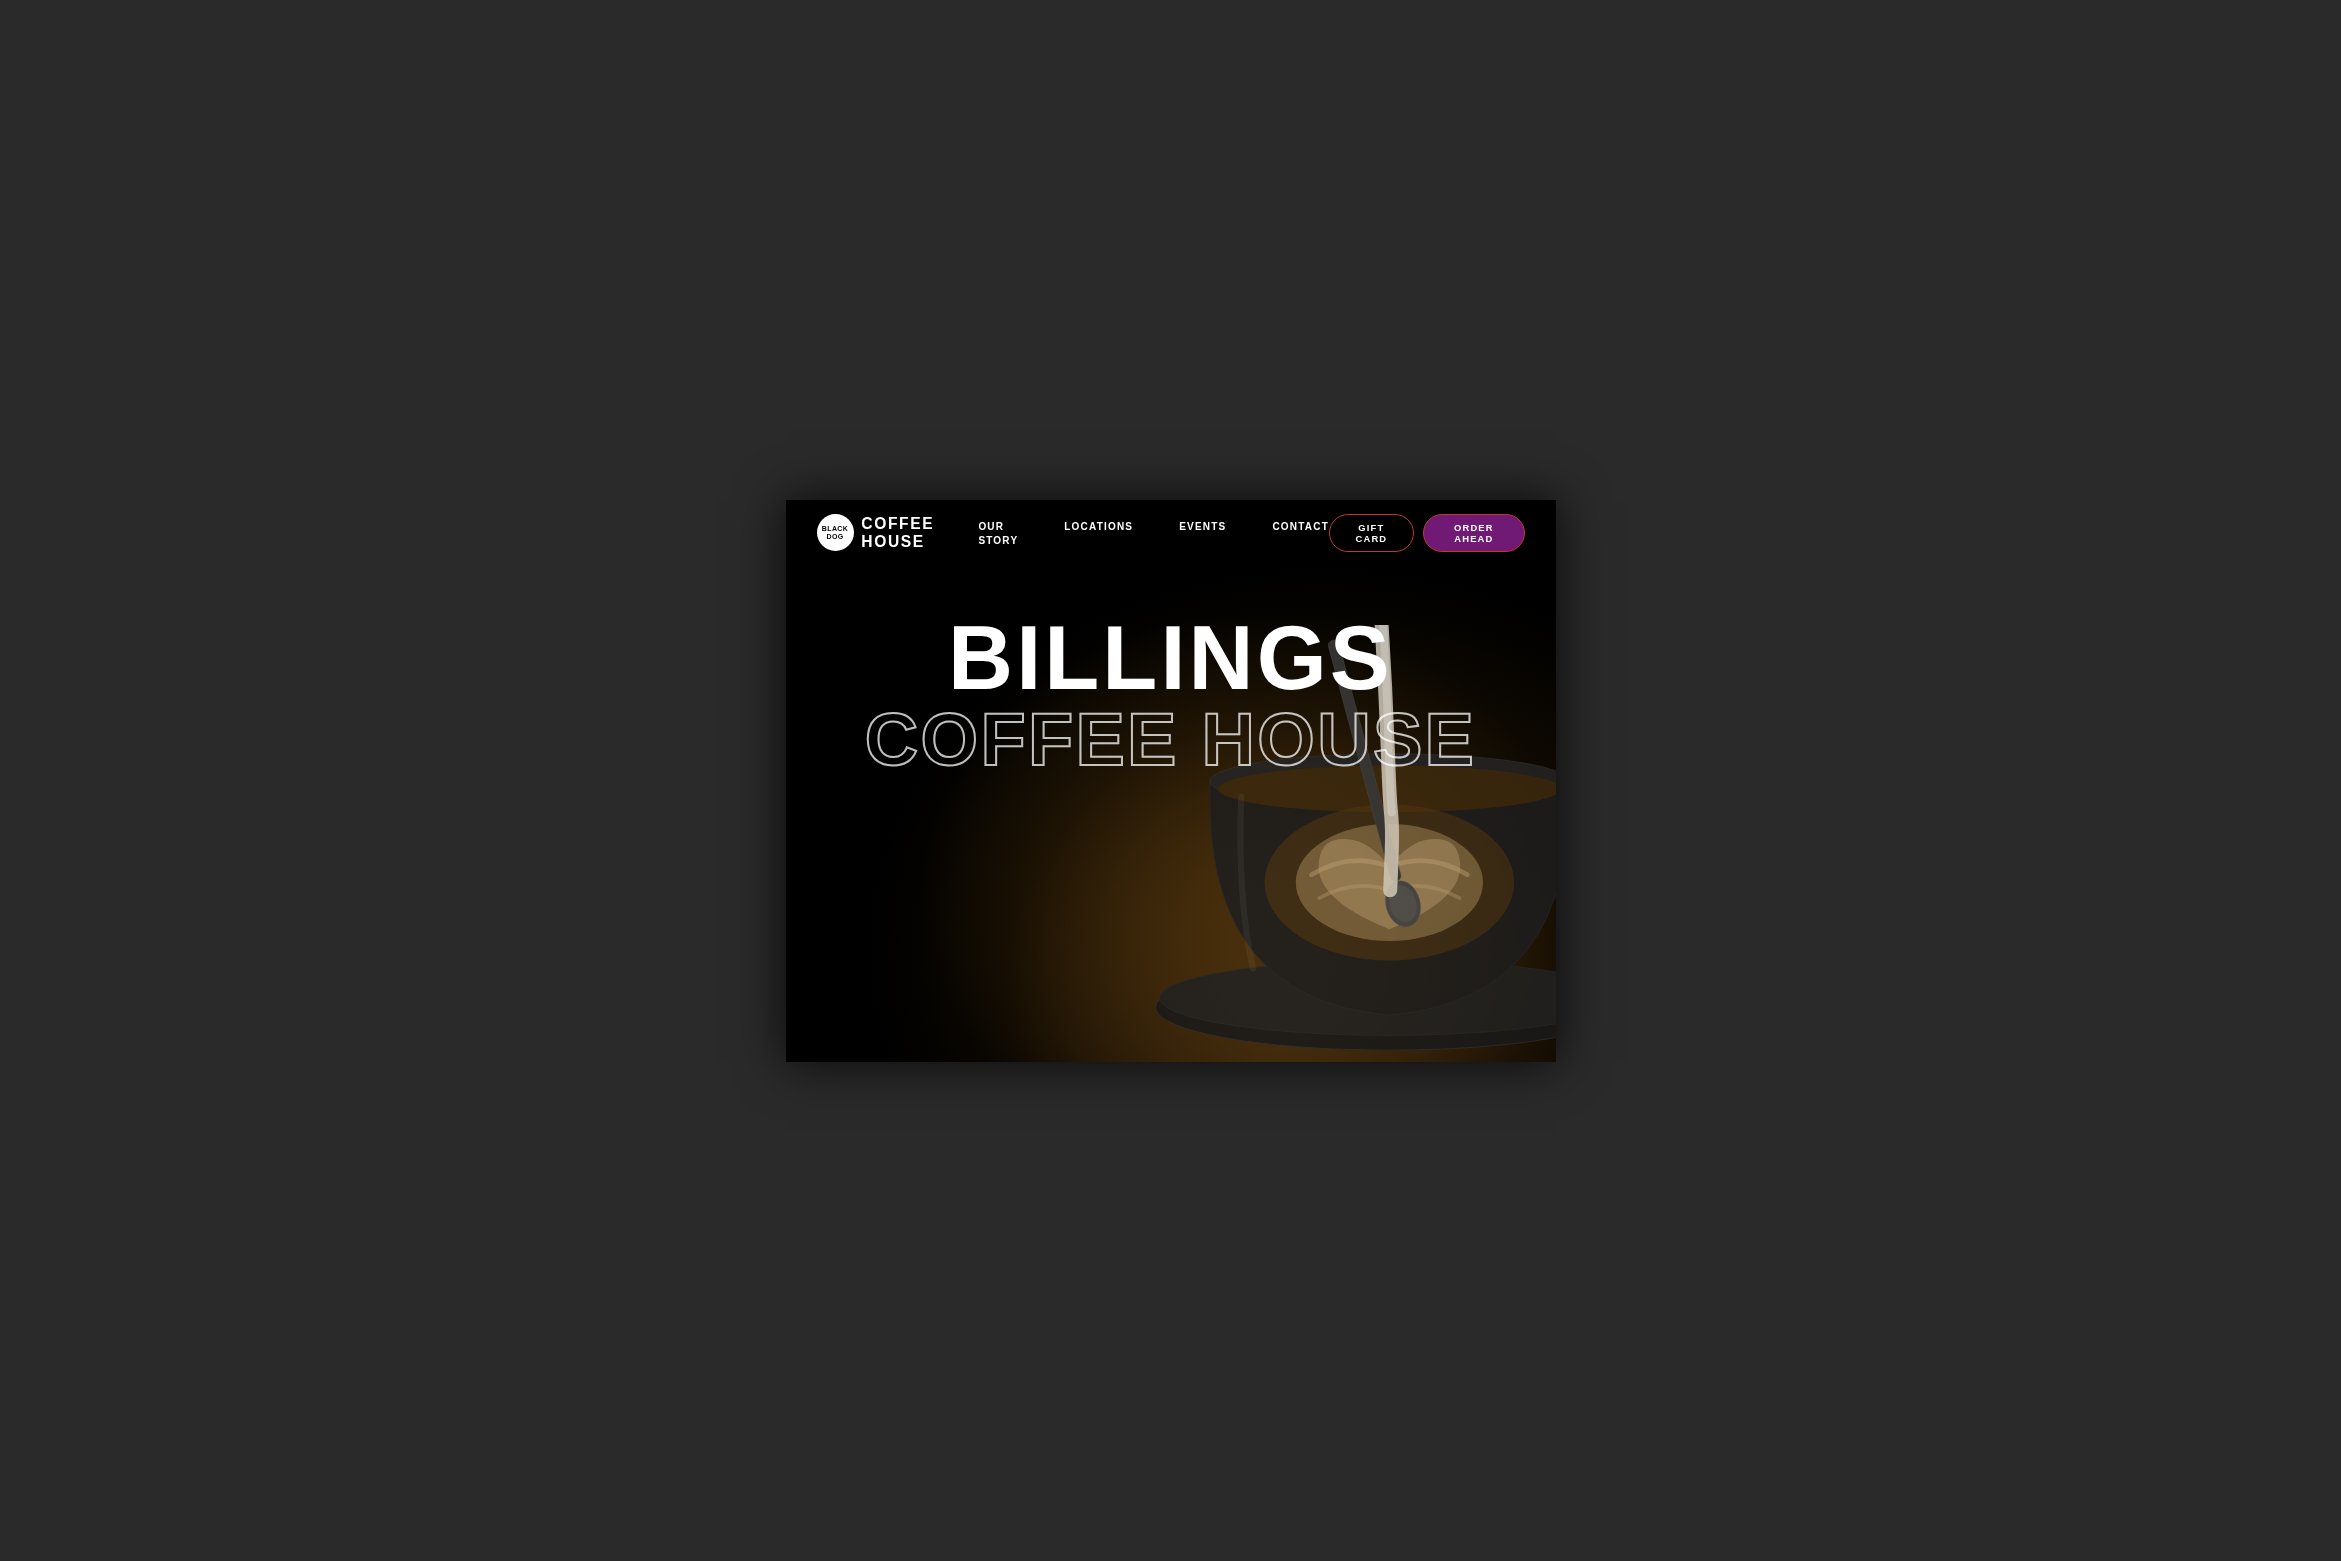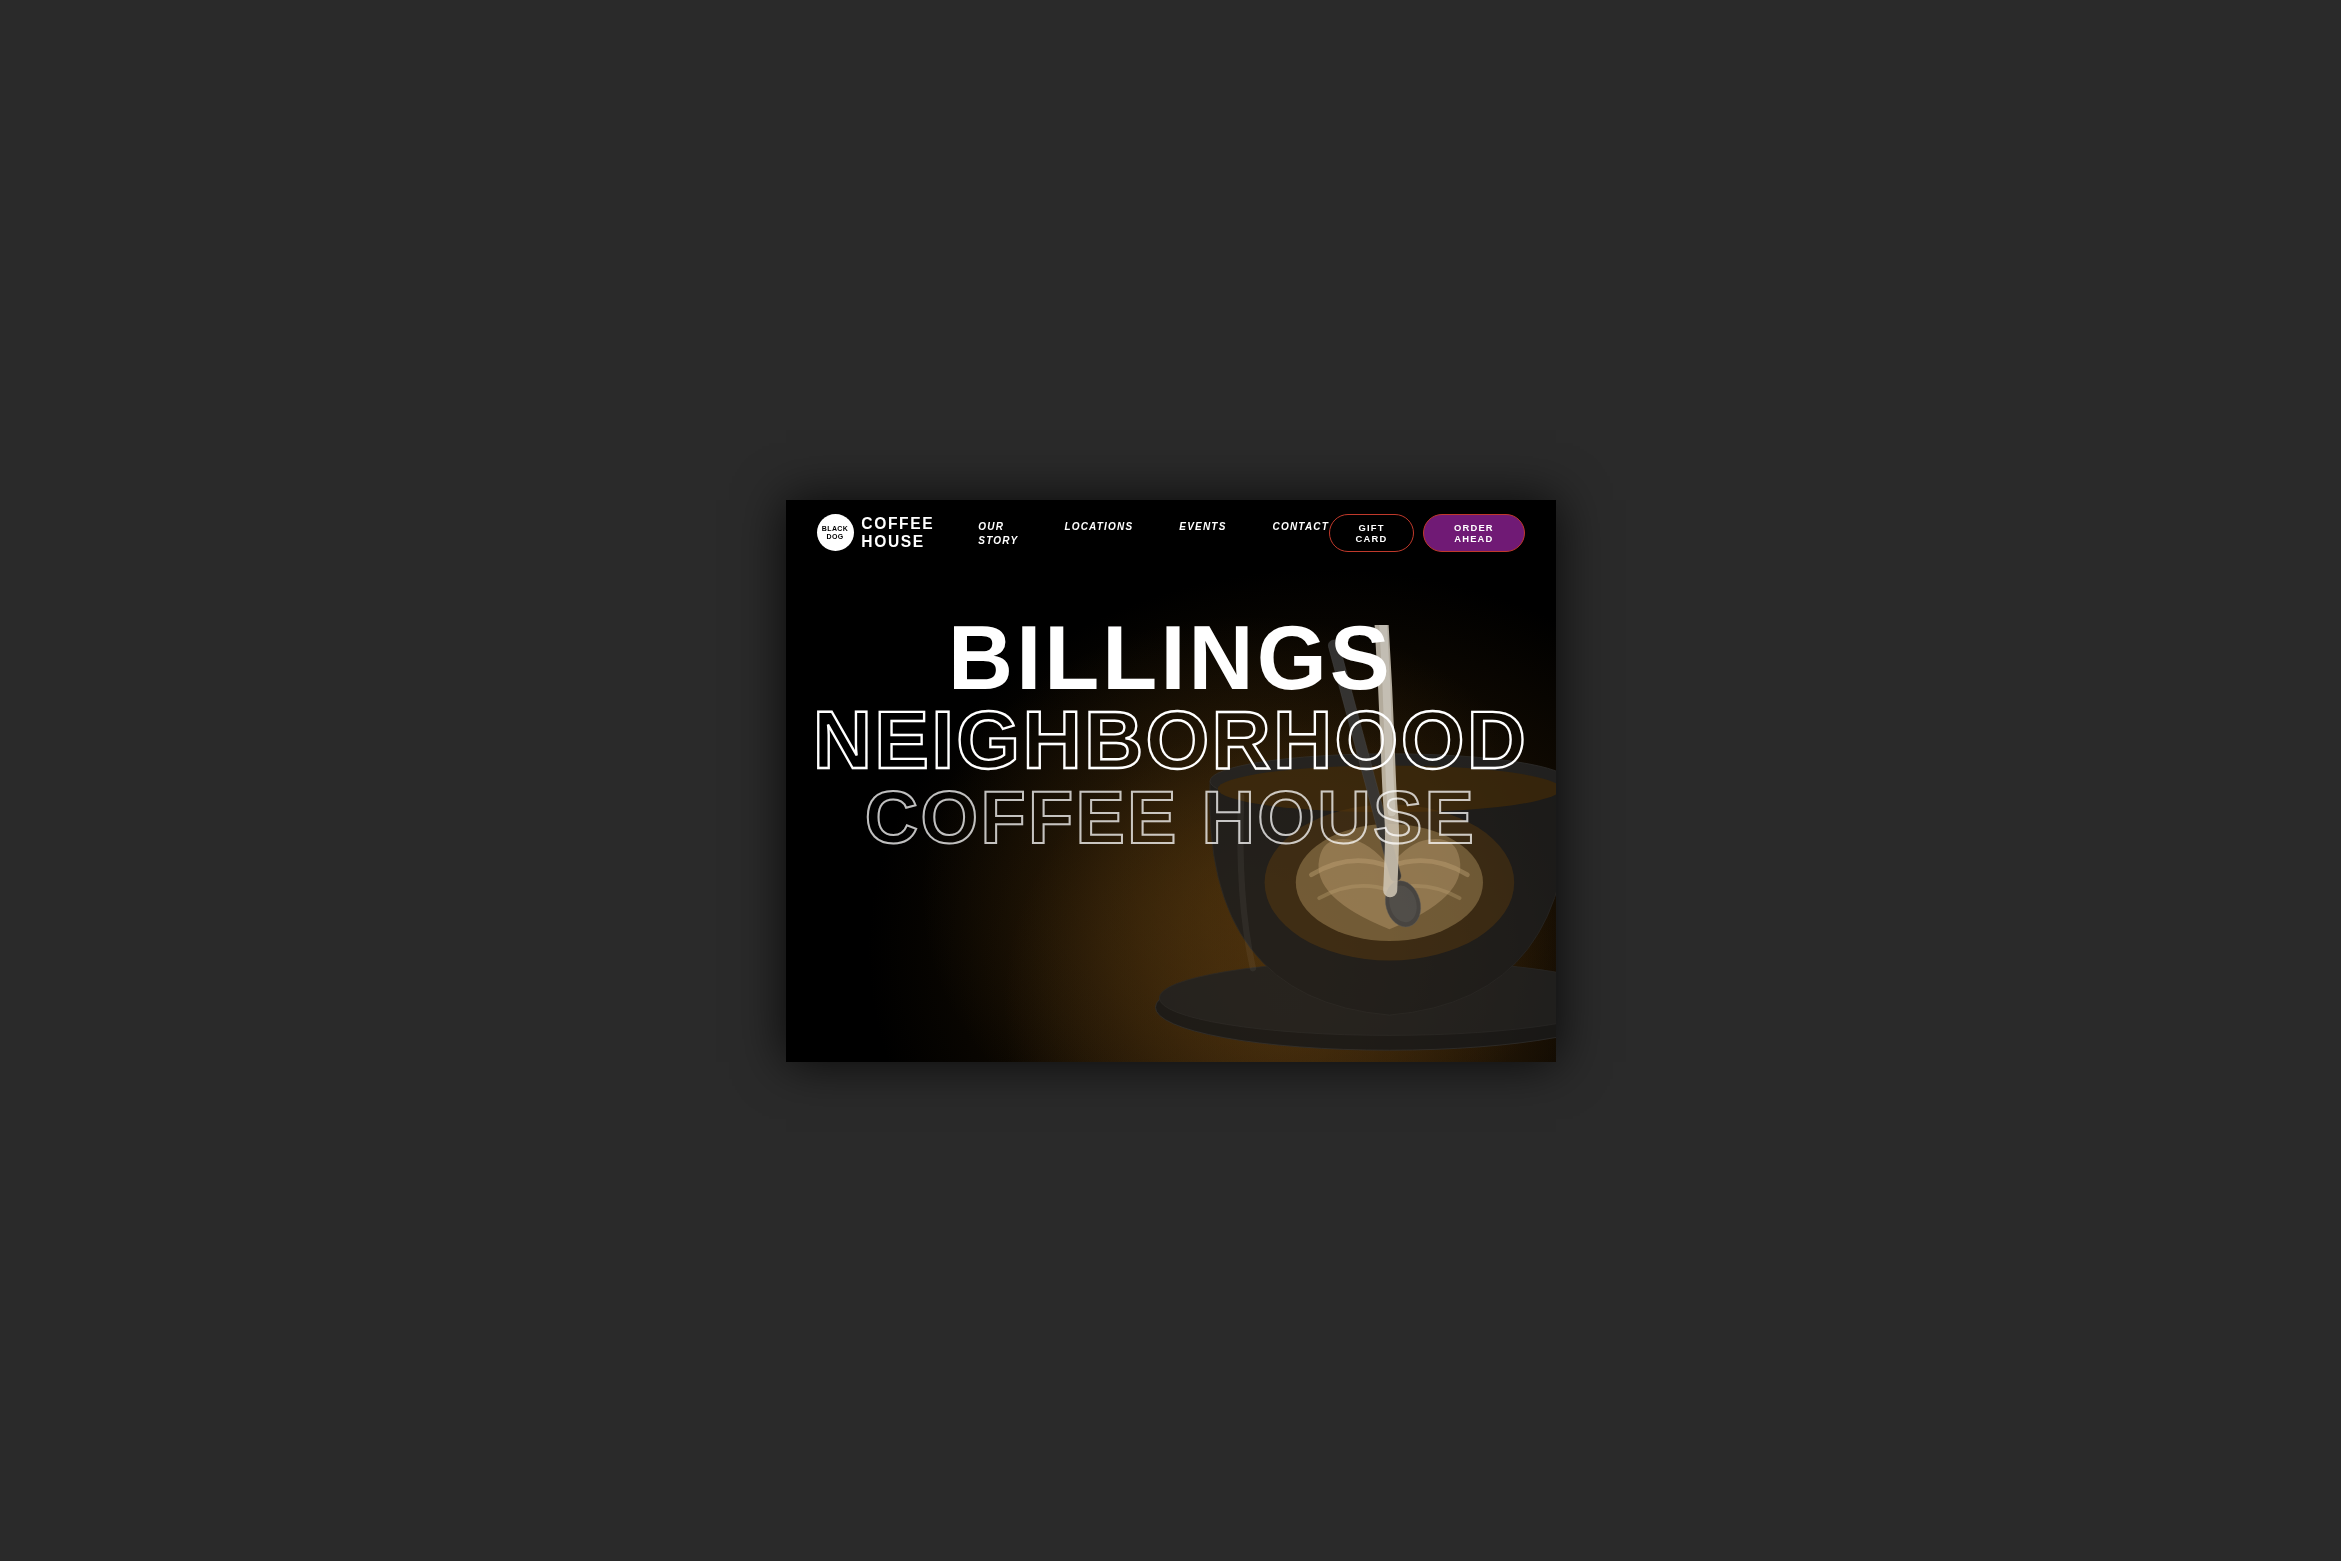--- a/index.html
+++ b/index.html
@@ -107,21 +107,20 @@
       font-weight: 700;
       color: #fff;
       letter-spacing: 1.6px;
       text-transform: uppercase;
     }
 
     .nav-links {
       display: flex;
       gap: 46px;
       list-style: none;
-      font-style: italic;
     }
 
     .nav-links a {
       color: #fff;
       text-decoration: none;
       font-size: 10px;
       font-weight: 600;
       letter-spacing: 1.2px;
       text-transform: uppercase;
     }
@@ -272,18 +271,17 @@
 
     <div class="nav-actions">
       <button class="btn-gift-card">GIFT CARD</button>
       <button class="btn-order-ahead">ORDER AHEAD</button>
     </div>
 
   </nav>
 
   <div class="hero-content">
     <span class="hero-line1">BILLINGS</span>
-    <span class="hero-line2">NEIGHBORHOOD</span>
     <span class="hero-line3">COFFEE HOUSE</span>
   </div>
 
 </div>
 
 
 </body></html>

